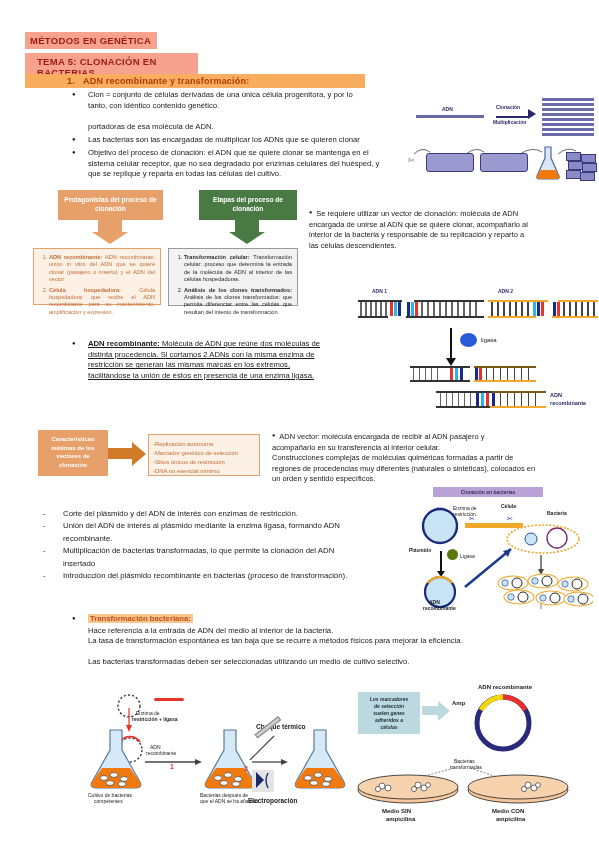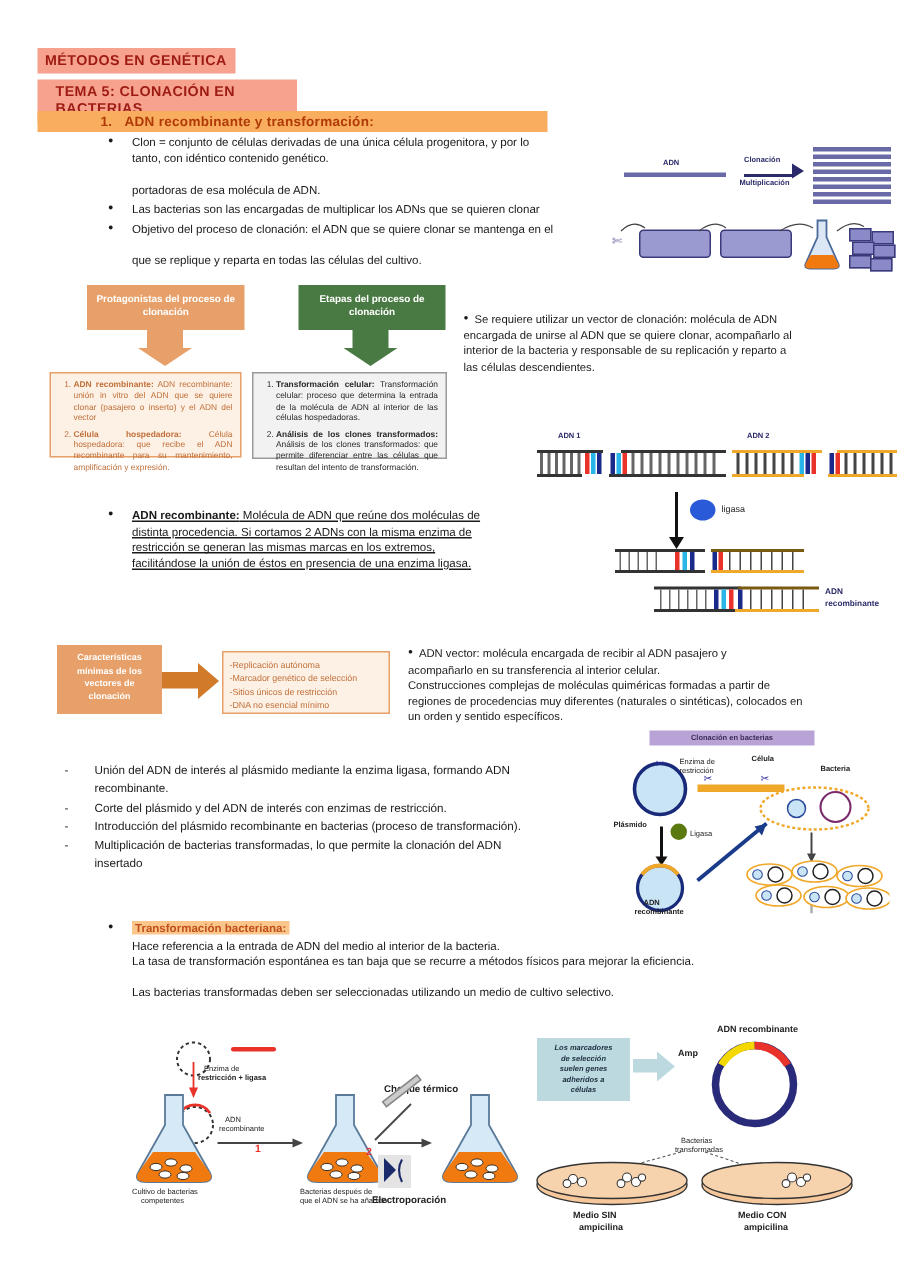--- a/index.html
+++ b/index.html
@@ -66,21 +66,21 @@
       <span>Clon = conjunto de células derivadas de una única célula progenitora, y por lo</span><br>
       <span>tanto, con idéntico contenido genético.</span><br>
       <br>
       <span>portadoras de esa molécula de ADN.</span>
     </div>
     <div class="li" style="margin-top:3px;">
       <span>Las bacterias son las encargadas de multiplicar los ADNs que se quieren clonar</span>
     </div>
     <div class="li" style="margin-top:2px;">
       <span>Objetivo del proceso de clonación: el ADN que se quiere clonar se mantenga en el</span><br>
-      <br>
+      <span>sistema celular receptor, que no sea degradado por enzimas celulares del huésped, y</span><br>
       <span>que se replique y reparta en todas las células del cultivo.</span>
     </div>
   </div>
 
   <div class="fig" style="left:400px;top:92px;width:195px;height:92px;">
 
     <div class="bar" style="left:16px;top:23px;width:68px;height:3px;background:#6a6aa8;"></div>
     <div class="flabel" style="left:42px;top:14px;color:#2a2a6a;font-weight:bold;">ADN</div>
 
     <div class="bar" style="left:96px;top:24px;width:34px;height:2px;background:#2a2a6a;"></div>
@@ -296,30 +296,30 @@
 
   <div class="note" style="left:272px;top:430px;width:322px;">
     <span class="b">ADN vector: molécula encargada de recibir al ADN pasajero y</span><br>
     <span>acompañarlo en su transferencia al interior celular.</span><br>
     <span>Construcciones complejas de moléculas quiméricas formadas a partir de</span><br>
     <span>regiones de procedencias muy diferentes (naturales o sintéticas), colocados en</span><br>
     <span>un orden y sentido específicos.</span>
   </div>
 
   <div class="dashlist" style="left:25px;top:508px;width:350px;">
+    <div class="li"><span>Corte del plásmido y del ADN de interés con enzimas de restricción.</span></div>
     <div class="li">
       <span>Unión del ADN de interés al plásmido mediante la enzima ligasa, formando ADN</span><br>
       <span>recombinante.</span>
     </div>
-    <div class="li"><span>Corte del plásmido y del ADN de interés con enzimas de restricción.</span></div>
-    <div class="li"><span>Introducción del plásmido recombinante en bacterias (proceso de transformación).</span></div>
     <div class="li">
       <span>Multiplicación de bacterias transformadas, lo que permite la clonación del ADN</span><br>
       <span>insertado</span>
     </div>
+    <div class="li"><span>Introducción del plásmido recombinante en bacterias (proceso de transformación).</span></div>
   </div>
 
   <div class="fig" style="left:393px;top:487px;width:205px;height:122px;">
     <div class="figtitle" style="left:40px;top:0px;width:110px;">Clonación en bacterias</div>
 
     <svg style="position:absolute;left:26px;top:18px;" width="42" height="42" viewBox="0 0 42 42">
       <circle cx="21" cy="21" r="17" fill="#c9e4f5" stroke="#1a2a7a" stroke-width="2.4"></circle>
     </svg>
     <div class="flabel b" style="left:16px;top:60px;">Plásmido</div>
     <div class="flabel" style="left:60px;top:18px;">Enzima de</div>

